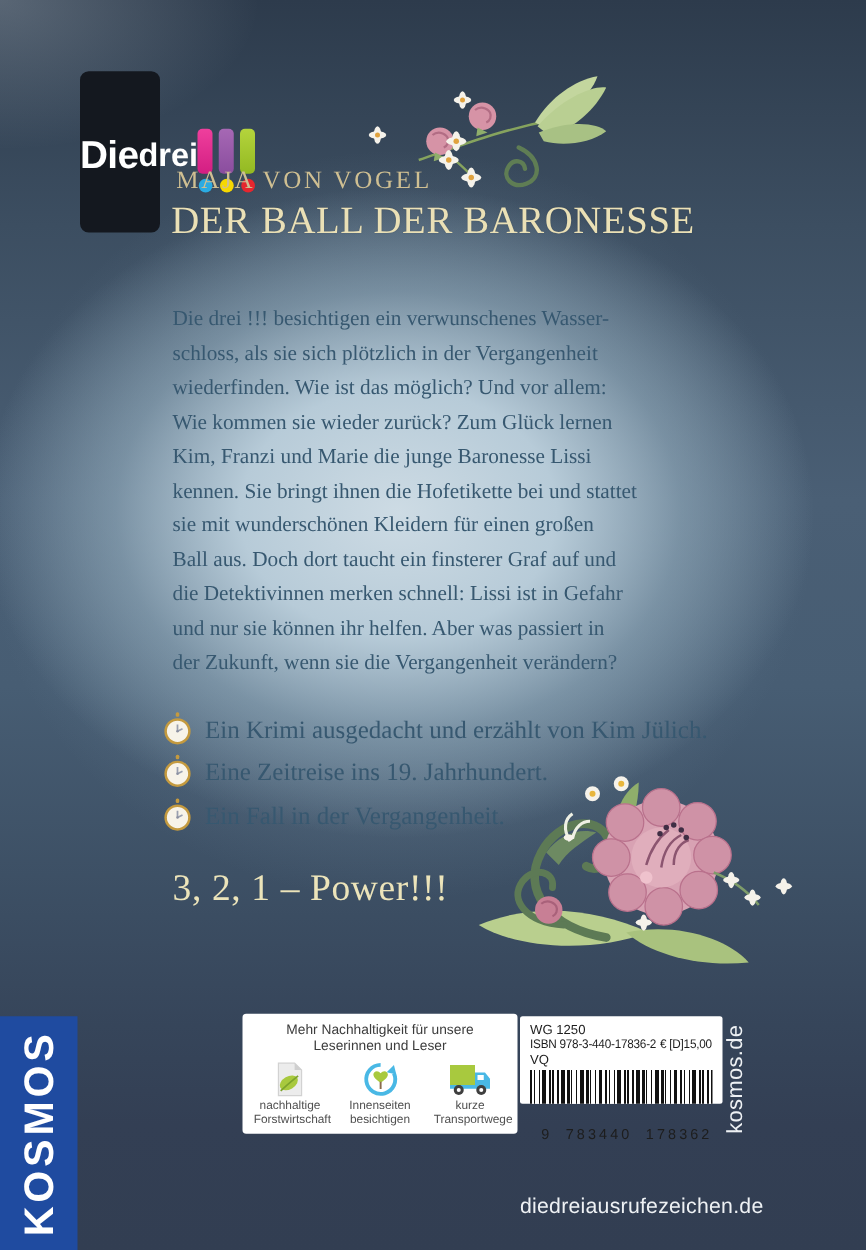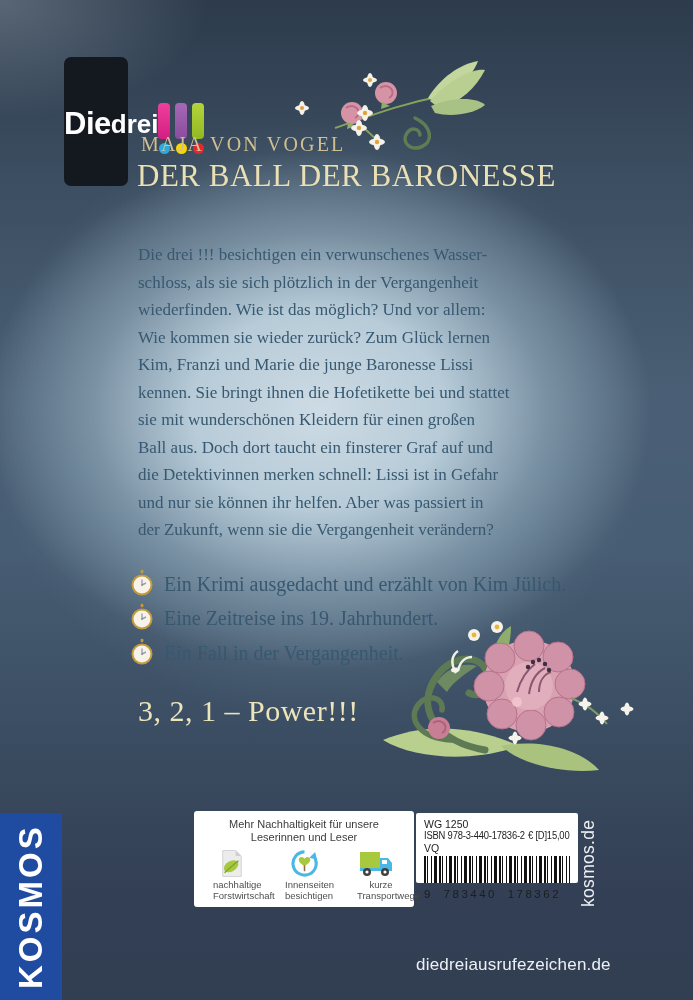--- a/index.html
+++ b/index.html
@@ -58,33 +58,33 @@
   .kosmos-text { writing-mode:vertical-rl; transform:rotate(180deg); width:62px; height:187px;
     display:flex; align-items:center; justify-content:center;
     color:#fff; font:700 33px "Liberation Sans", sans-serif; letter-spacing:3px; }
 
   .sustain { position:absolute; left:194px; top:811px; width:220px; height:96px;
     background:#fff; border-radius:3px; font-family:"Liberation Sans", sans-serif; }
   .sustain-head { text-align:center; font-size:11px; line-height:13px; margin-top:7px; color:#3c3c3c; }
   .sustain-items { display:flex; justify-content:space-between; padding:3px 9px 0; }
   .s-item { width:58px; text-align:center; }
   .s-icon { height:31px; display:flex; align-items:flex-end; justify-content:center; }
-  .s-label { font-size:9.5px; line-height:10.5px; color:#4f4f4f; margin-top:2px;margin-left:10px; }
+  .s-label { font-size:9.5px; line-height:10.5px; color:#4f4f4f; margin-top:2px; }
 
   .barcode-box { position:absolute; left:416px; top:813px; width:162px; height:70px;
     background:#fff; border-radius:2px; padding:5px 8px 0; font-family:"Liberation Sans", sans-serif; color:#1d1d1d; }
   .bc-wg { font-size:10.5px; line-height:12px; }
   .bc-line2 { display:flex; justify-content:space-between; font-size:10px; line-height:12px;
     transform:scaleX(0.94); transform-origin:0 50%; width:106%; letter-spacing:-0.2px; }
   .bc-vq { font-size:10.5px; line-height:12px; }
   .bc-bars { margin-top:2px; height:27px; width:146px;
     background:repeating-linear-gradient(90deg,
       #111 0 2px, #fff 2px 3px, #111 3px 4px, #fff 4px 7px,
       #111 7px 8px, #fff 8px 10px, #111 10px 13px, #fff 13px 15px); }
-  .bc-digits { font-size:11.5px; letter-spacing:2.5px; word-spacing:5px; line-height:13px; margin-top:5px; }
+  .bc-digits { font-size:11.5px; letter-spacing:2.5px; word-spacing:5px; line-height:13px; margin-top:19px;text-align:right; }
 
   .kosmos-url { position:absolute; left:577px; top:803px; height:104px; width:22px;
     writing-mode:vertical-rl; transform:rotate(180deg);
     color:#eef1f4; font:17.5px "Liberation Sans", sans-serif; letter-spacing:0.3px;
     display:flex; align-items:center; }
   .series-url { position:absolute; left:416px; top:937px; color:#eef1f4;
     font:17px "Liberation Sans", sans-serif; letter-spacing:0.2px;margin-top:18px; }
 </style>
 </head>
 <body>

